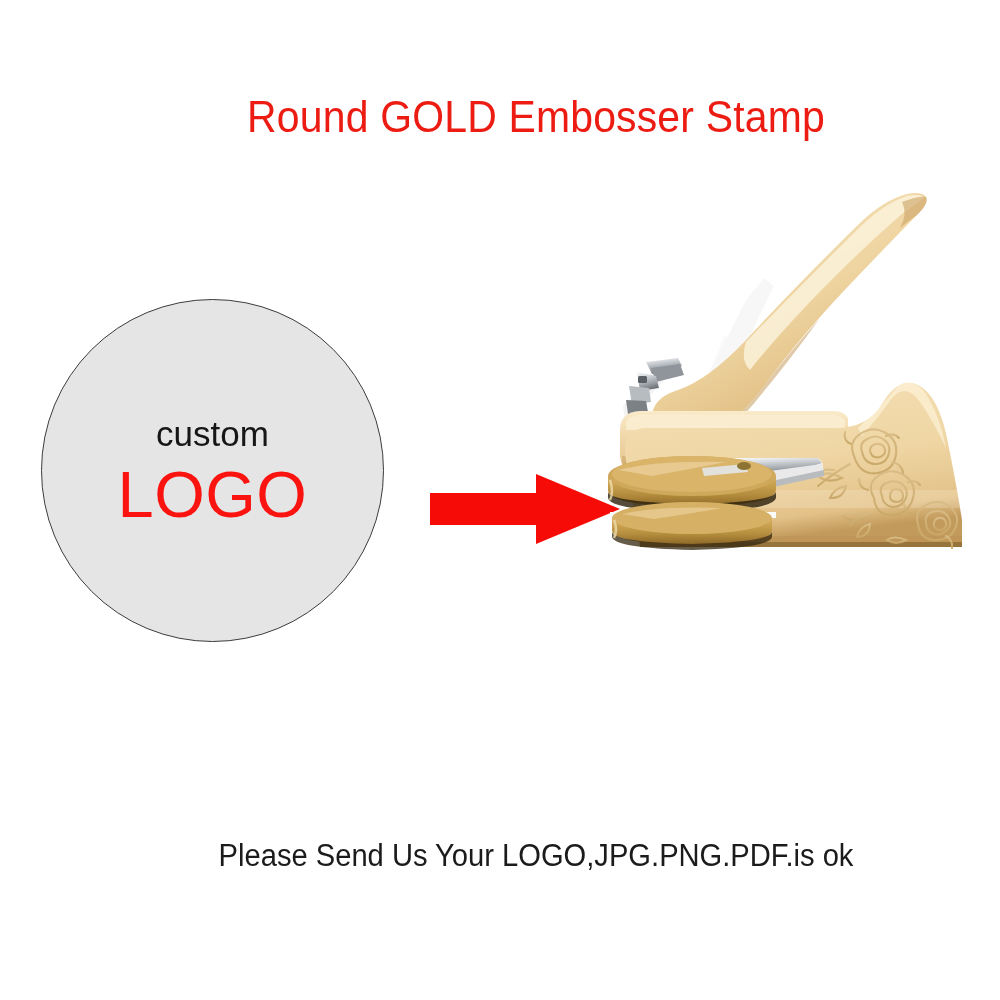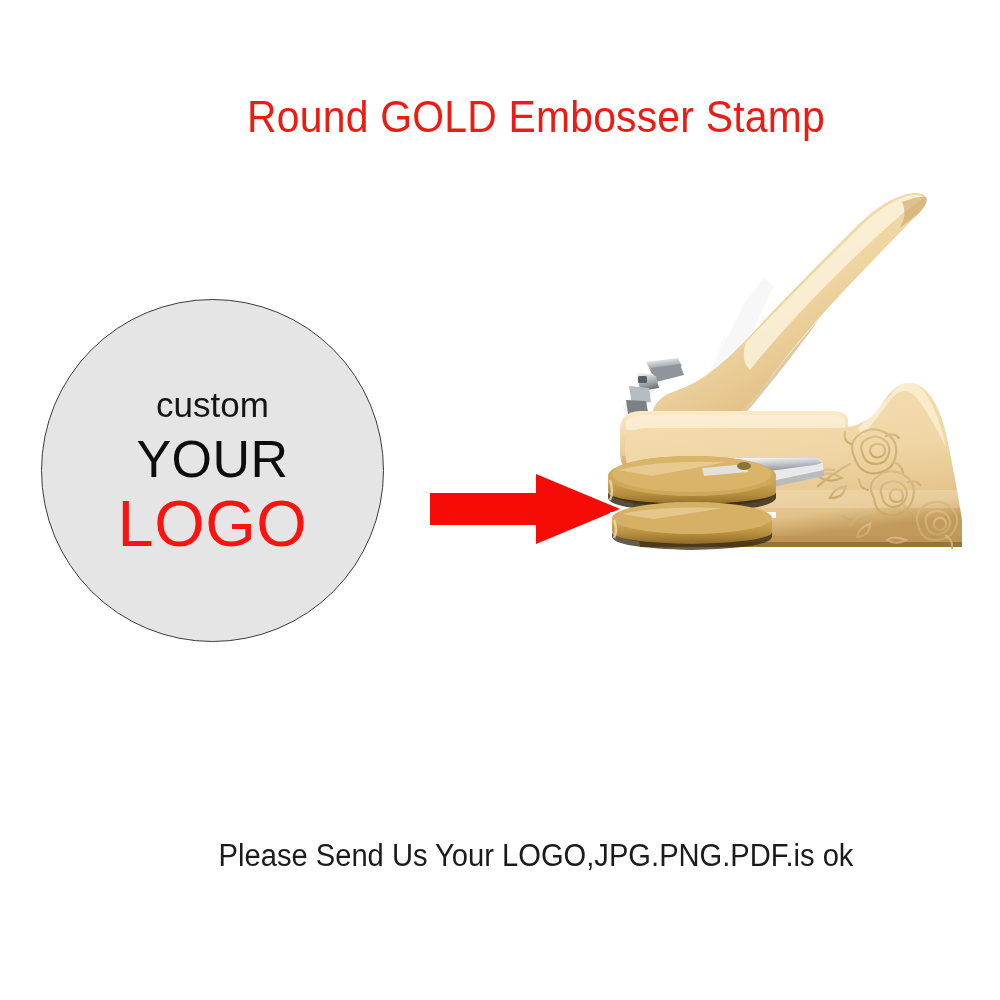--- a/index.html
+++ b/index.html
@@ -124,21 +124,20 @@
 </head>
 <body>
 
 <div id="page">
 
   <div id="headline">Round GOLD Embosser Stamp</div>
 
   <div id="logo-circle">
     <div id="logo-stack">
       <div class="logo-line" id="logo-custom">custom</div>
-      <div class="logo-line" id="logo-your">YOUR</div>
       <div class="logo-line" id="logo-logo">LOGO</div>
     </div>
   </div>
 
   <svg id="arrow" viewBox="0 0 190 74">
     <path d="M0,21 L106,21 L106,2 L190,37 L106,72 L106,53 L0,53 Z" fill="#F60B06"></path>
   </svg>
 
   <svg id="embosser" viewBox="0 0 420 420">
     <defs>

